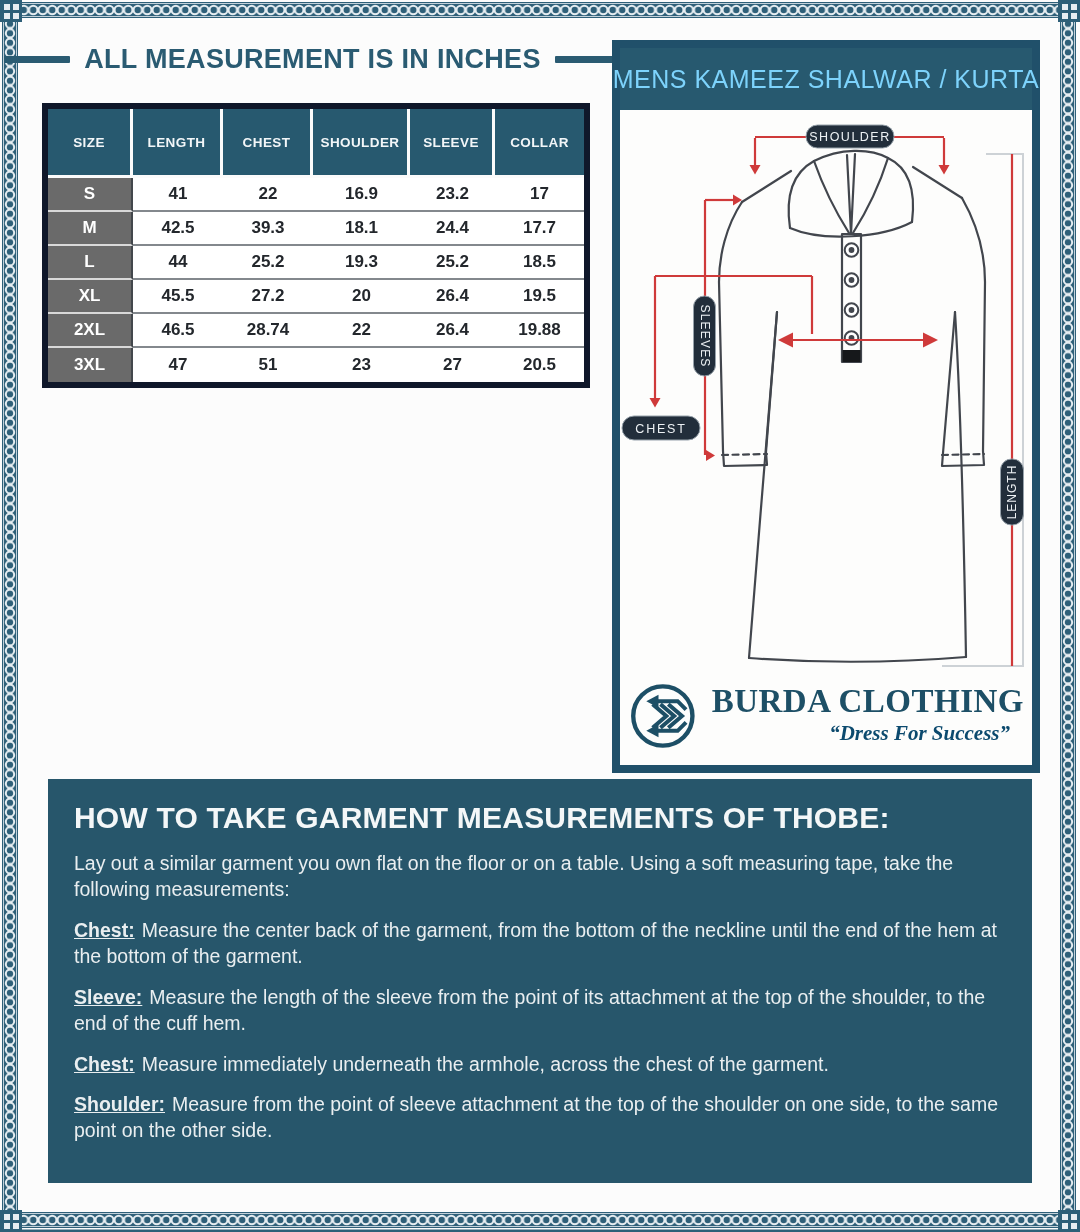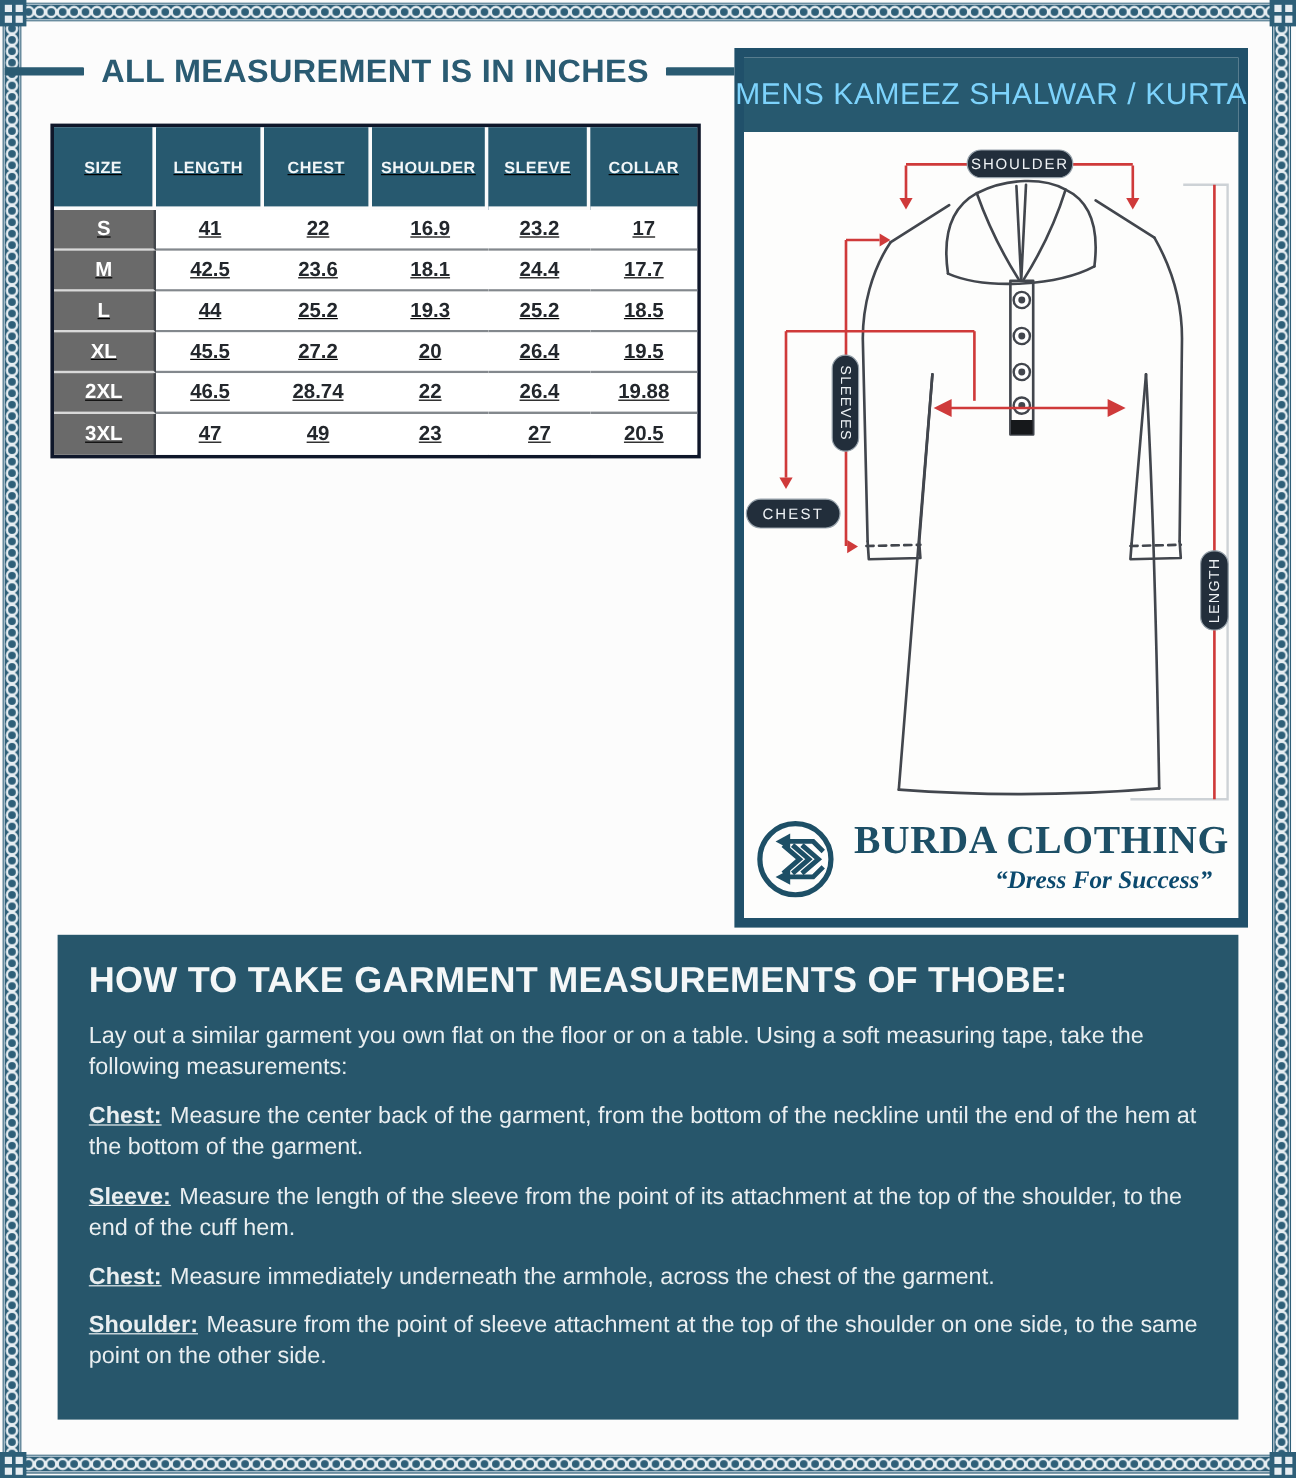--- a/index.html
+++ b/index.html
@@ -15,21 +15,21 @@
   
   .note{position:absolute;left:40px;top:44px;width:545px;display:flex;align-items:center;
         justify-content:center;gap:14px;color:#2a5b72;}
   .note .txt{font-size:27px;font-weight:600;letter-spacing:.3px;white-space:nowrap;}
   .note .dash{width:66px;height:7px;background:#2a5b72;border-radius:1px;flex:0 0 auto;}
 
   
   .tbl{position:absolute;left:42px;top:103px;width:536px;display:grid;
        grid-template-columns:85px 90px 90px 97px 85px 89px;
        grid-template-rows:69px repeat(6,34px);
-       border:3px solid #0f172a;background:#fff;box-sizing:content-box;text-decoration:underline;}
+       border:6px solid #0f172a;background:#fff;box-sizing:content-box;}
   .th{background:#27596f;color:#f2f6f8;font-weight:bold;font-size:13.5px;letter-spacing:.4px;
       display:flex;align-items:center;justify-content:center;border-right:3px solid #fbfbfb;
       border-bottom:3px solid #fbfbfb;box-sizing:border-box;}
   .th.last{border-right:none;}
   .cell{display:flex;align-items:center;justify-content:center;font-weight:bold;font-size:17px;
         color:#23272c;background:#fff;border-bottom:2px solid #83888d;box-sizing:border-box;}
   .cell.szc{background:#6a6a6a;color:#fff;border-bottom:2px solid #d9d9d9;border-right:2px solid #43474c;}
   .cell.lastrow{border-bottom:none;}
 
   
@@ -136,21 +136,21 @@
 
     <div class="cell szc">S</div>
     <div class="cell">41</div>
     <div class="cell">22</div>
     <div class="cell">16.9</div>
     <div class="cell">23.2</div>
     <div class="cell">17</div>
 
     <div class="cell szc">M</div>
     <div class="cell">42.5</div>
-    <div class="cell">23.6</div>
+    <div class="cell">39.3</div>
     <div class="cell">18.1</div>
     <div class="cell">24.4</div>
     <div class="cell">17.7</div>
 
     <div class="cell szc">L</div>
     <div class="cell">44</div>
     <div class="cell">25.2</div>
     <div class="cell">19.3</div>
     <div class="cell">25.2</div>
     <div class="cell">18.5</div>
@@ -164,21 +164,21 @@
 
     <div class="cell szc">2XL</div>
     <div class="cell">46.5</div>
     <div class="cell">28.74</div>
     <div class="cell">22</div>
     <div class="cell">26.4</div>
     <div class="cell">19.88</div>
 
     <div class="cell szc lastrow">3XL</div>
     <div class="cell lastrow">47</div>
-    <div class="cell lastrow">49</div>
+    <div class="cell lastrow">51</div>
     <div class="cell lastrow">23</div>
     <div class="cell lastrow">27</div>
     <div class="cell lastrow">20.5</div>
   </div>
 
   <div class="card">
     <div class="card-title">MENS KAMEEZ SHALWAR / KURTA</div>
 
     <svg class="diagram" viewBox="0 0 412 558">
 

